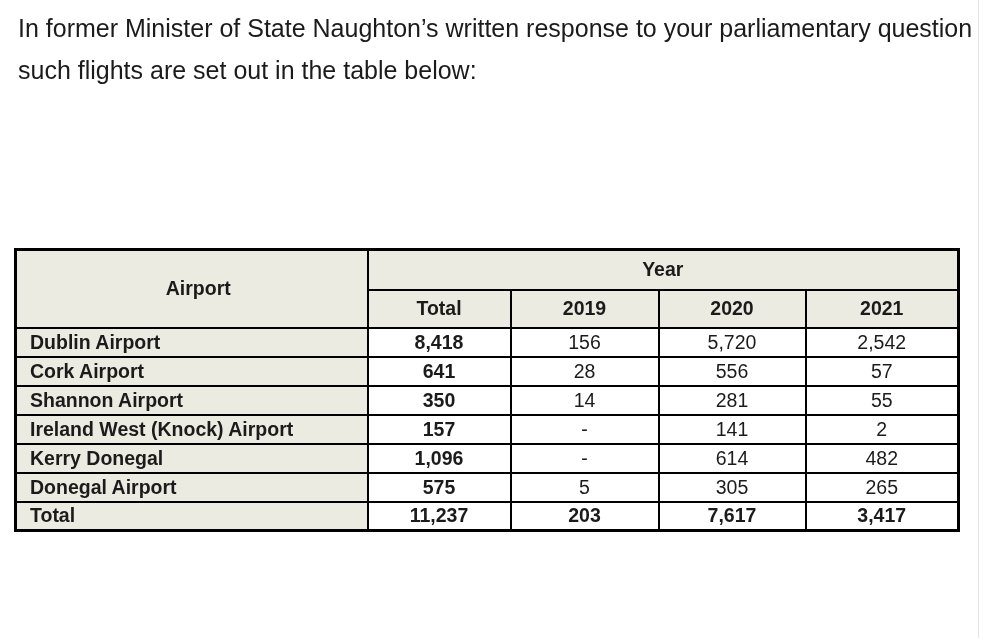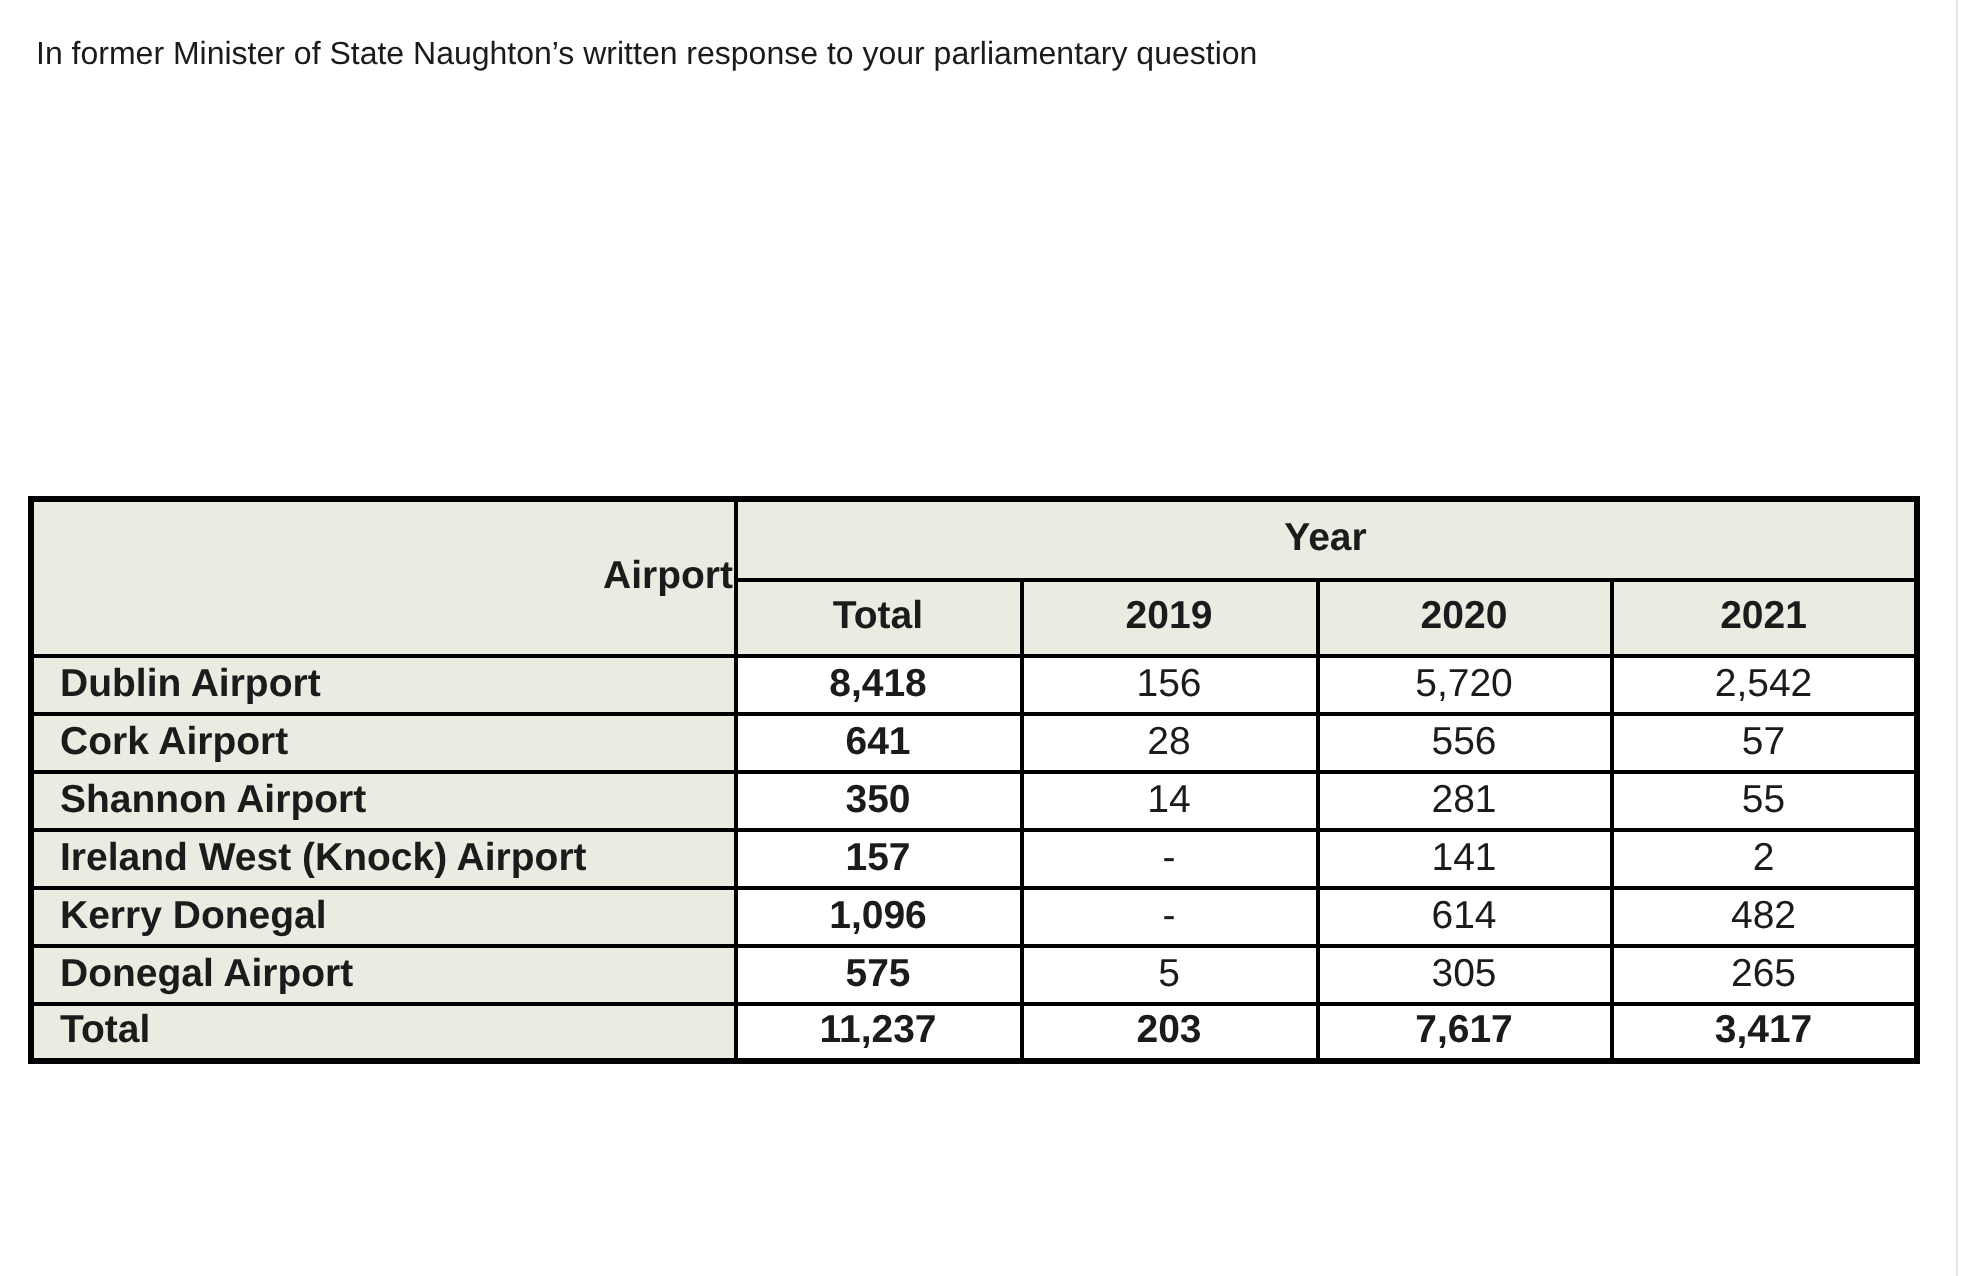--- a/index.html
+++ b/index.html
@@ -17,21 +17,21 @@
     color:var(--text-color);
   }
   .page-edge{
     position:absolute;top:0;right:5px;width:1px;height:638px;
     background:#e4e4e4;
   }
   .paragraph{
     position:absolute;left:18px;top:7px;width:950px;
   }
   .par-line{
-    font-size:16px;line-height:42px;white-space:nowrap;
+    font-size:25px;line-height:42px;white-space:nowrap;
     color:var(--text-color);
   }
   table.doc-table{
     position:absolute;left:14px;top:248px;width:943px;
     border-collapse:collapse;table-layout:fixed;
     border:3px solid var(--border-color);
   }
   .doc-table th,.doc-table td{
     border:2px solid var(--border-color);
     font-size:19.5px;
@@ -43,40 +43,41 @@
     text-align:left;
     font-weight:bold;
     padding-left:13px;
   }
   .doc-table th{
     background:var(--header-bg);
     font-weight:bold;
     text-align:center;
   }
   .doc-table th.corner{
-    text-align:right;
+    text-align:center;
     padding-left:13px;
   }
   .doc-table td.num{
     background:var(--cell-bg);
     text-align:center;
     font-weight:normal;
   }
   .doc-table td.num.bold{font-weight:bold;margin-left:44px;}
   tr.hrow1{height:40px;}
   tr.hrow2{height:38px;}
   tr.drow{height:29px;}
 </style>
 </head>
 <body style="background: rgb(255, 255, 255);">
 
 <div class="page-edge" style="background: rgb(228, 228, 228);"></div>
 
 <div class="paragraph">
   <div class="par-line">In former Minister of State Naughton’s written response to your parliamentary question</div>
+  <div class="par-line">such flights are set out in the table below:</div>
 </div>
 
 <table class="doc-table">
   <colgroup>
     <col style="width:352px">
     <col style="width:143px">
     <col style="width:148px">
     <col style="width:147px">
     <col style="width:153px">
   </colgroup>

